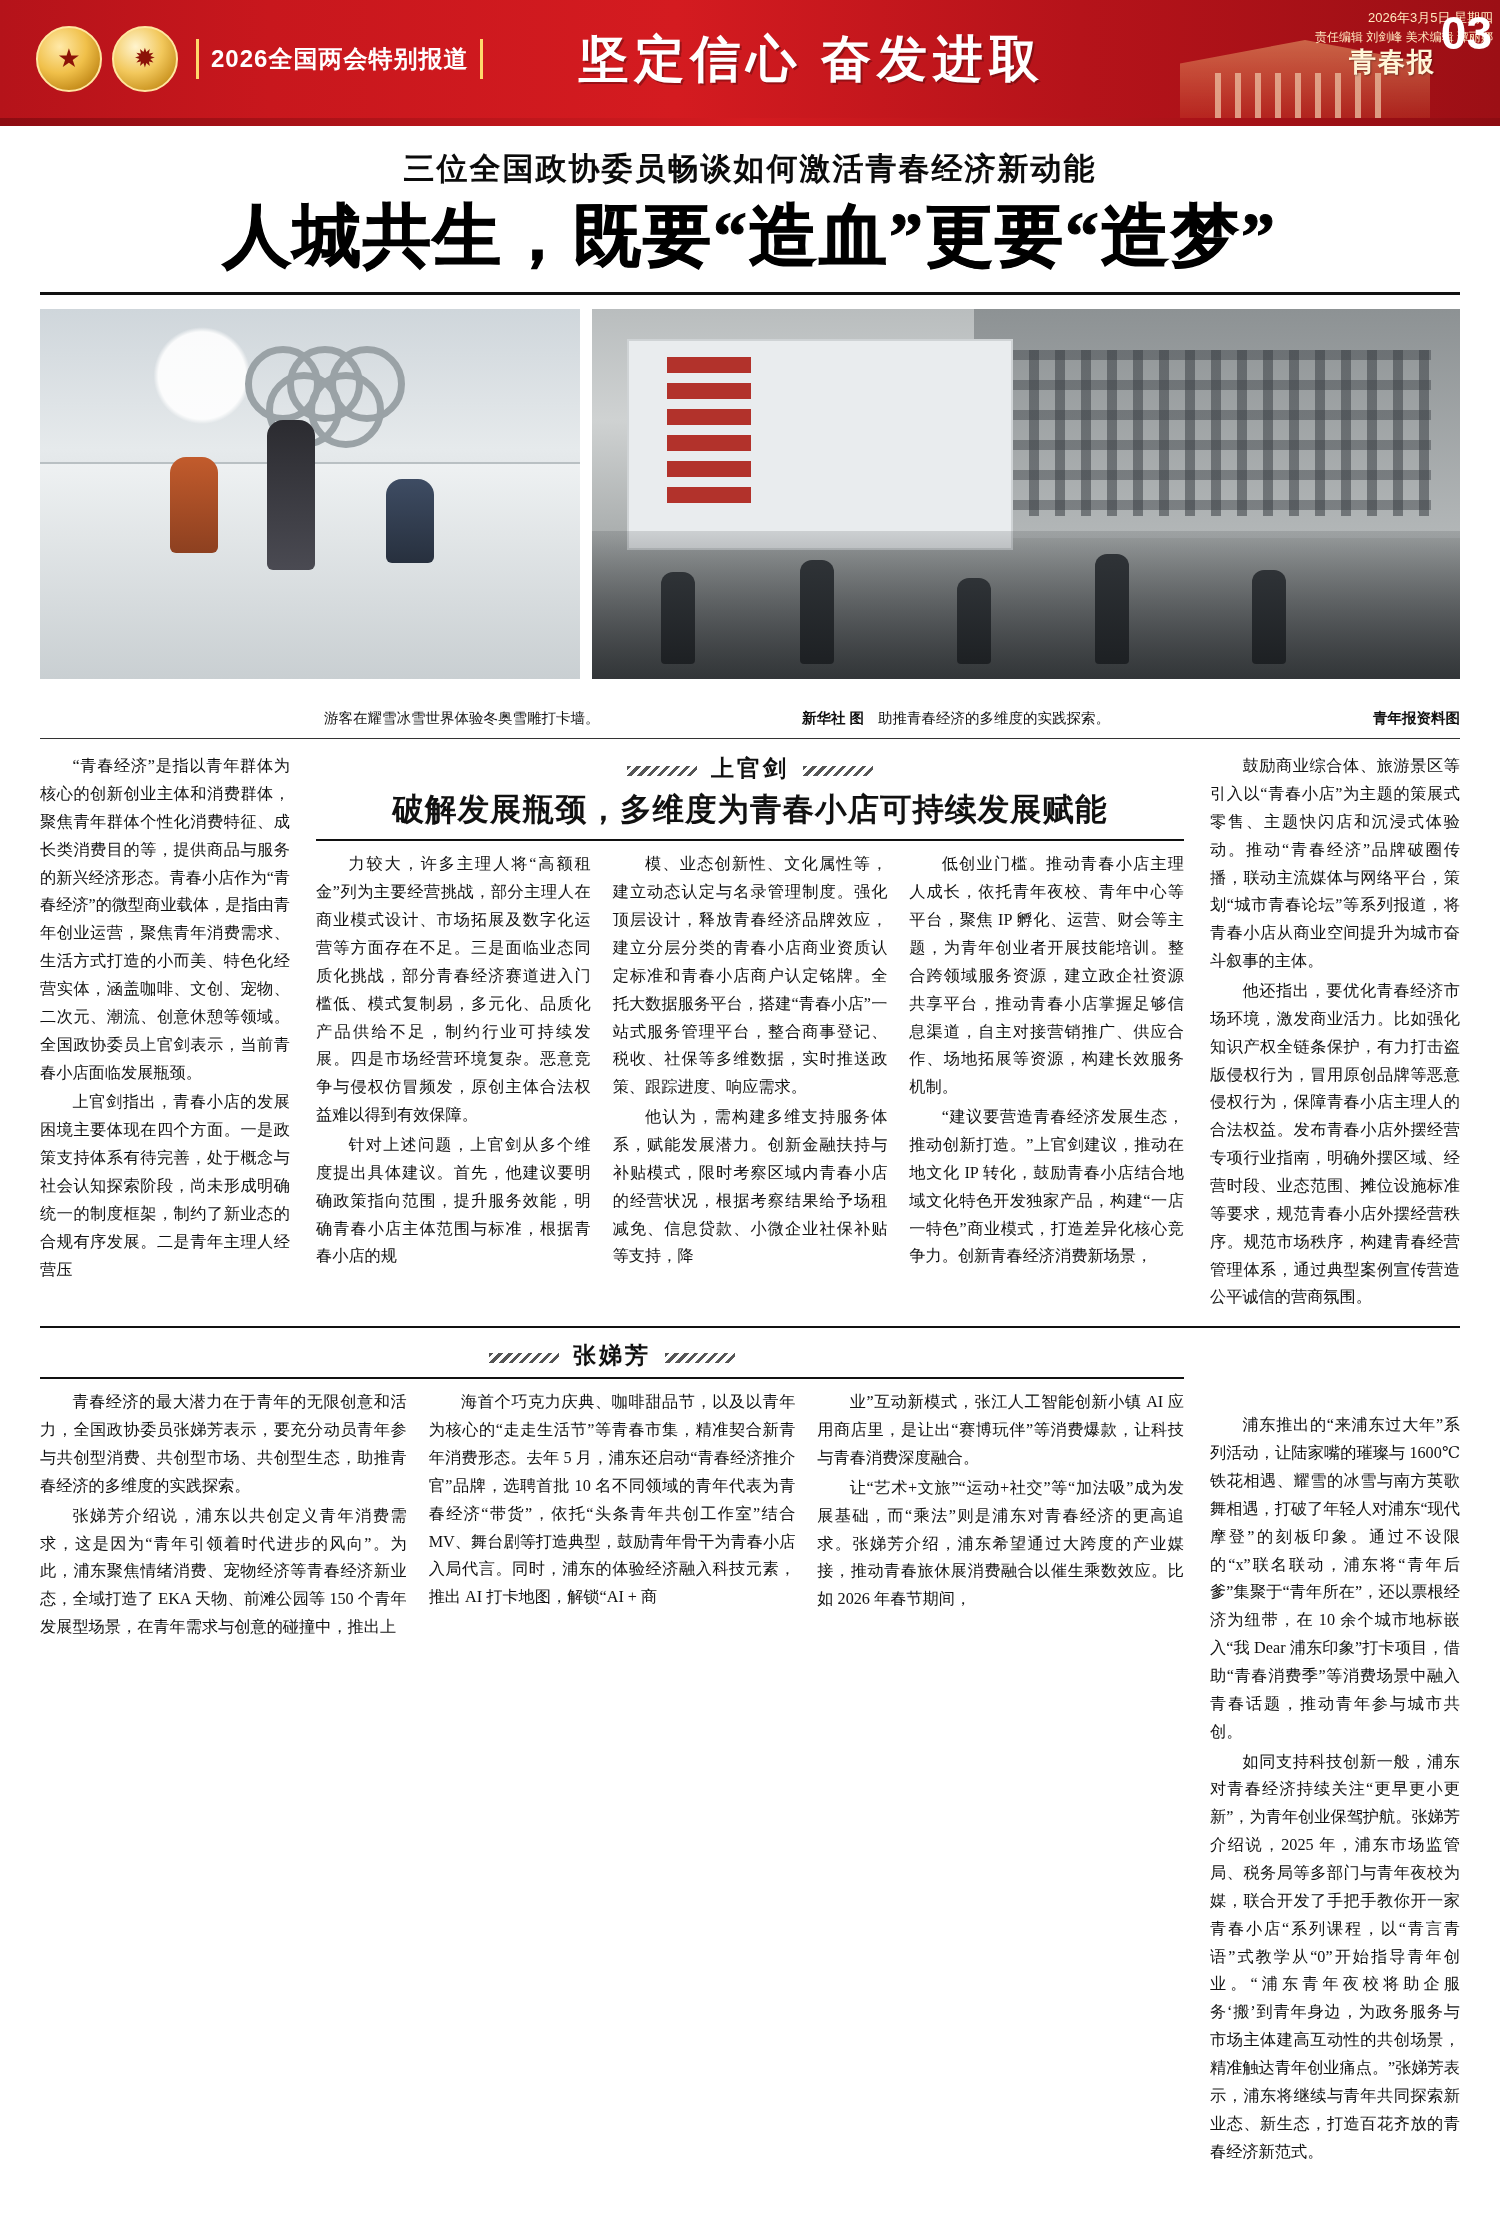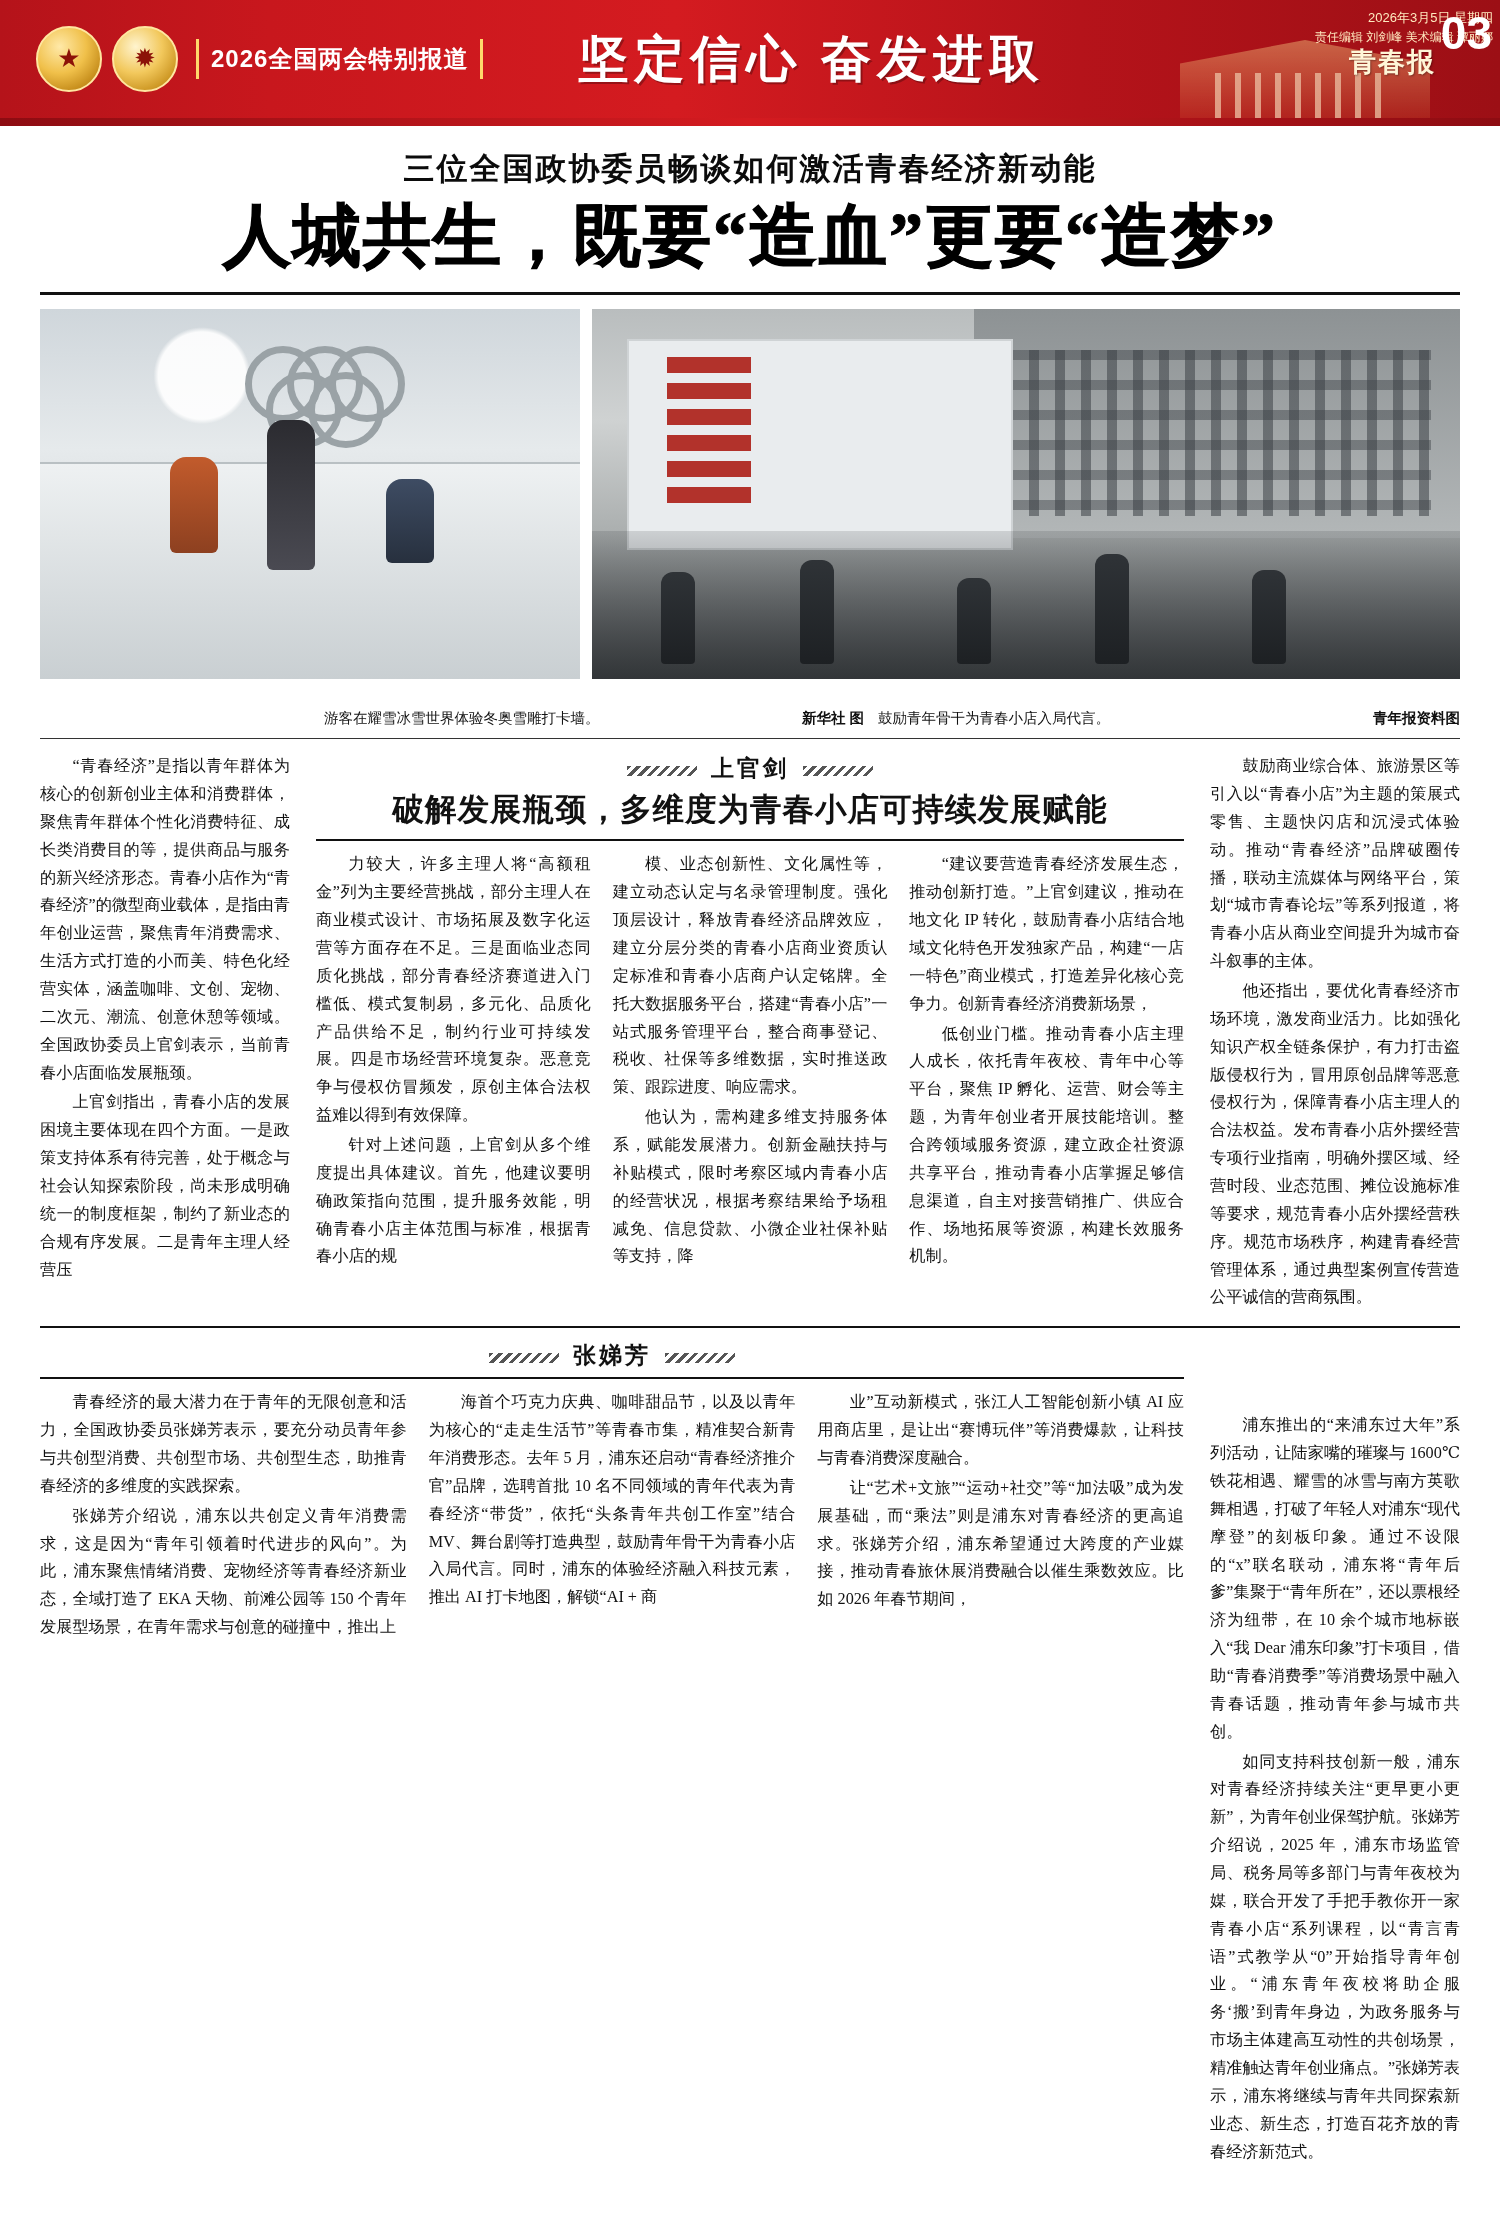--- a/index.html
+++ b/index.html
@@ -248,21 +248,21 @@
     </div>
   </div>
 
   <div class="caption-row">
     <div class="cap-spacer"></div>
     <div class="cap-big">
       <span>游客在耀雪冰雪世界体验冬奥雪雕打卡墙。</span>
       <span class="cap-credit">新华社 图</span>
     </div>
     <div class="cap-small">
-      <span>鼓励青年骨干为青春小店入局代言。</span>
+      <span>助推青春经济的多维度的实践探索。</span>
       <span class="cap-credit">青年报资料图</span>
     </div>
   </div>
 
   <div class="hr-thin"></div>
 
   <div class="body-grid">
 
     <div class="col side-pad">
       <p>“青春经济”是指以青年群体为核心的创新创业主体和消费群体，聚焦青年群体个性化消费特征、成长类消费目的等，提供商品与服务的新兴经济形态。青春小店作为“青春经济”的微型商业载体，是指由青年创业运营，聚焦青年消费需求、生活方式打造的小而美、特色化经营实体，涵盖咖啡、文创、宠物、二次元、潮流、创意休憩等领域。全国政协委员上官剑表示，当前青春小店面临发展瓶颈。</p>
@@ -278,22 +278,22 @@
       <div class="three">
         <div class="col">
           <p>力较大，许多主理人将“高额租金”列为主要经营挑战，部分主理人在商业模式设计、市场拓展及数字化运营等方面存在不足。三是面临业态同质化挑战，部分青春经济赛道进入门槛低、模式复制易，多元化、品质化产品供给不足，制约行业可持续发展。四是市场经营环境复杂。恶意竞争与侵权仿冒频发，原创主体合法权益难以得到有效保障。</p>
           <p>针对上述问题，上官剑从多个维度提出具体建议。首先，他建议要明确政策指向范围，提升服务效能，明确青春小店主体范围与标准，根据青春小店的规</p>
         </div>
         <div class="col">
           <p>模、业态创新性、文化属性等，建立动态认定与名录管理制度。强化顶层设计，释放青春经济品牌效应，建立分层分类的青春小店商业资质认定标准和青春小店商户认定铭牌。全托大数据服务平台，搭建“青春小店”一站式服务管理平台，整合商事登记、税收、社保等多维数据，实时推送政策、跟踪进度、响应需求。</p>
           <p>他认为，需构建多维支持服务体系，赋能发展潜力。创新金融扶持与补贴模式，限时考察区域内青春小店的经营状况，根据考察结果给予场租减免、信息贷款、小微企业社保补贴等支持，降</p>
         </div>
         <div class="col">
+          <p>低创业门槛。推动青春小店主理人成长，依托青年夜校、青年中心等平台，聚焦 IP 孵化、运营、财会等主题，为青年创业者开展技能培训。整合跨领域服务资源，建立政企社资源共享平台，推动青春小店掌握足够信息渠道，自主对接营销推广、供应合作、场地拓展等资源，构建长效服务机制。</p>
           <p>“建议要营造青春经济发展生态，推动创新打造。”上官剑建议，推动在地文化 IP 转化，鼓励青春小店结合地域文化特色开发独家产品，构建“一店一特色”商业模式，打造差异化核心竞争力。创新青春经济消费新场景，</p>
-          <p>低创业门槛。推动青春小店主理人成长，依托青年夜校、青年中心等平台，聚焦 IP 孵化、运营、财会等主题，为青年创业者开展技能培训。整合跨领域服务资源，建立政企社资源共享平台，推动青春小店掌握足够信息渠道，自主对接营销推广、供应合作、场地拓展等资源，构建长效服务机制。</p>
         </div>
       </div>
     </div>
 
     <div class="col side-pad">
       <p>鼓励商业综合体、旅游景区等引入以“青春小店”为主题的策展式零售、主题快闪店和沉浸式体验动。推动“青春经济”品牌破圈传播，联动主流媒体与网络平台，策划“城市青春论坛”等系列报道，将青春小店从商业空间提升为城市奋斗叙事的主体。</p>
       <p>他还指出，要优化青春经济市场环境，激发商业活力。比如强化知识产权全链条保护，有力打击盗版侵权行为，冒用原创品牌等恶意侵权行为，保障青春小店主理人的合法权益。发布青春小店外摆经营专项行业指南，明确外摆区域、经营时段、业态范围、摊位设施标准等要求，规范青春小店外摆经营秩序。规范市场秩序，构建青春经营管理体系，通过典型案例宣传营造公平诚信的营商氛围。</p>
     </div>
 
   </div>

